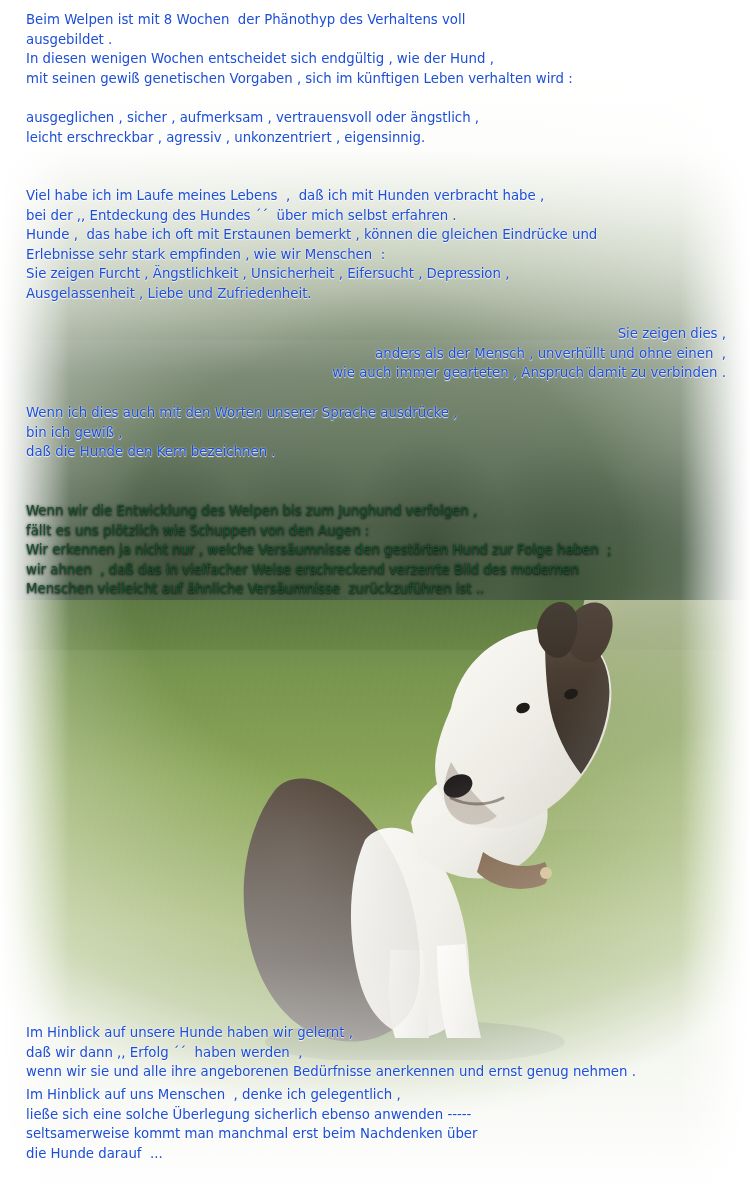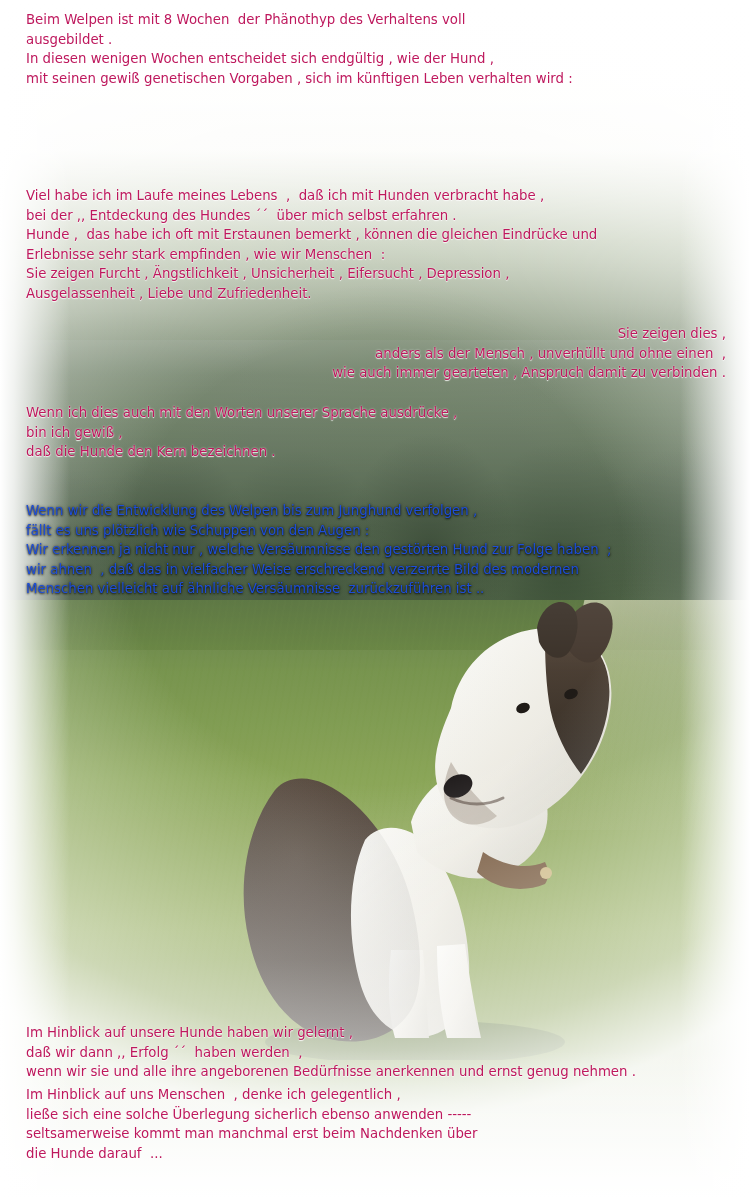--- a/index.html
+++ b/index.html
@@ -97,26 +97,26 @@
     position: absolute;
     left: 0; top: 0;
     width: 750px; height: 1200px;
   }
   .block {
     position: absolute;
     left: 26px;
     width: 700px;
     font-size: 13.3px;
     line-height: 19.6px;
-    color: #be185d;
+    color: #1d4ed8;
     white-space: pre-wrap;
     text-shadow: 0 1px 1px rgba(255,255,255,0.85), 0 0 2px rgba(255,255,255,0.7);
   }
   .block.on-dark {
-    color: #1d4ed8;
+    color: #14532d;
     text-shadow: 0 1px 2px rgba(0,0,0,0.75), 0 0 3px rgba(0,0,0,0.6);
   }
 </style>
 </head>
 <body>
 
 <div id="page">
 
   <div class="photo">
     <div class="layer-sky"></div>
@@ -179,20 +179,22 @@
 
     <div class="layer-wash"></div>
     <div class="layer-vignette"></div>
   </div>
 
   <div class="text-layer">
     <div class="block" style="top:10px;">Beim Welpen ist mit 8 Wochen  der Phänothyp des Verhaltens voll
 ausgebildet .
 In diesen wenigen Wochen entscheidet sich endgültig , wie der Hund ,
 mit seinen gewiß genetischen Vorgaben , sich im künftigen Leben verhalten wird :</div>
+    <div class="block" style="top:108px;">ausgeglichen , sicher , aufmerksam , vertrauensvoll oder ängstlich ,
+leicht erschreckbar , agressiv , unkonzentriert , eigensinnig.</div>
     <div class="block" style="top:186px;">Viel habe ich im Laufe meines Lebens  ,  daß ich mit Hunden verbracht habe ,
 bei der ,, Entdeckung des Hundes ´´  über mich selbst erfahren .
 Hunde ,  das habe ich oft mit Erstaunen bemerkt , können die gleichen Eindrücke und
 Erlebnisse sehr stark empfinden , wie wir Menschen  :
 Sie zeigen Furcht , Ängstlichkeit , Unsicherheit , Eifersucht , Depression ,
 Ausgelassenheit , Liebe und Zufriedenheit.</div>
     <div class="block" style="top:324px;text-align:right;">Sie zeigen dies ,
 anders als der Mensch , unverhüllt und ohne einen  ,
 wie auch immer gearteten , Anspruch damit zu verbinden .</div>
     <div class="block" style="top:403px;">Wenn ich dies auch mit den Worten unserer Sprache ausdrücke ,

